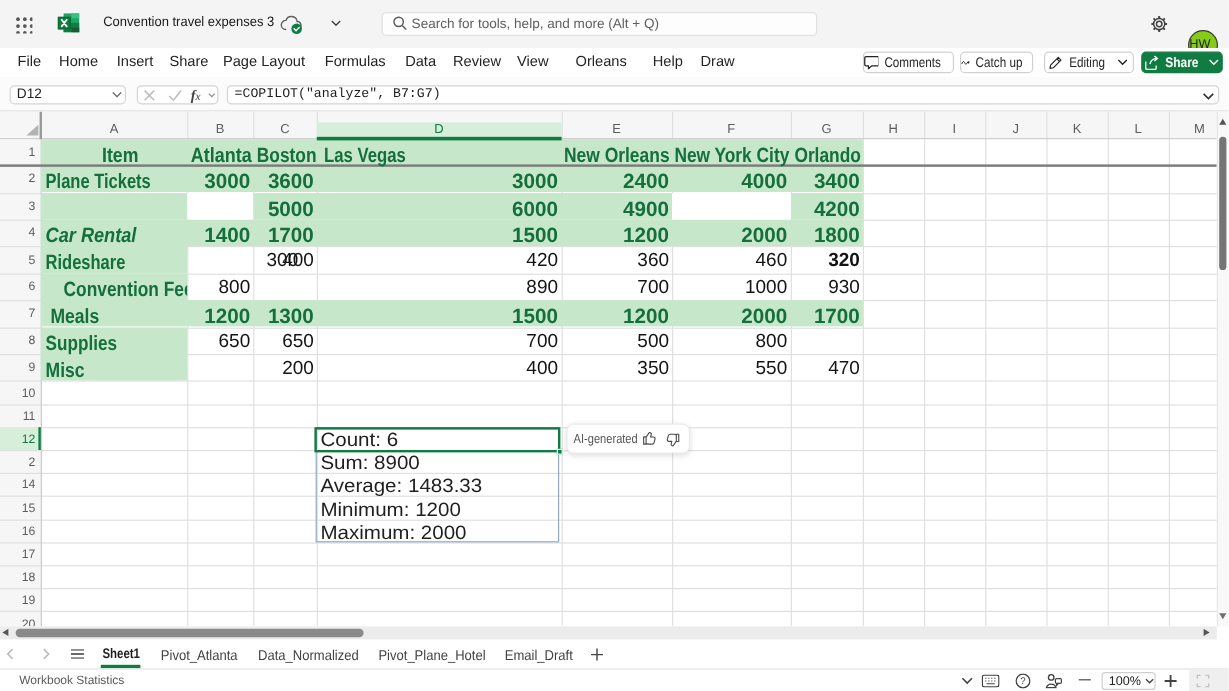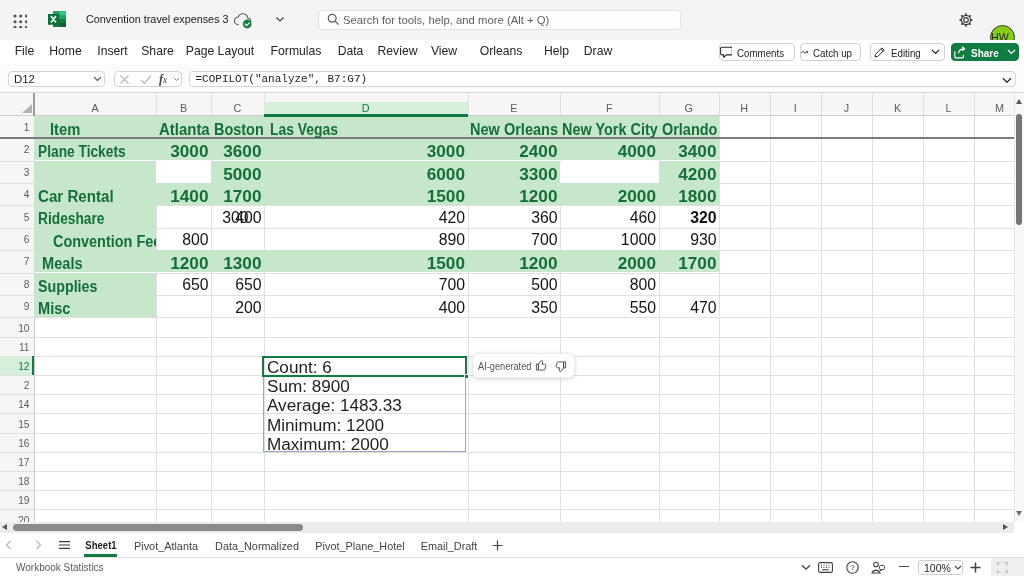--- a/index.html
+++ b/index.html
@@ -232,39 +232,39 @@
 <div class="rowhdr" style="top:264.4px;height:19.2px;line-height:19.2px;color:#107c41">12</div>
 <div class="rowhdr" style="top:283.59999999999997px;height:19.2px;line-height:19.2px">2</div>
 <div class="rowhdr" style="top:302.8px;height:19.2px;line-height:19.2px">14</div>
 <div class="rowhdr" style="top:322.0px;height:19.2px;line-height:19.2px">15</div>
 <div class="rowhdr" style="top:341.2px;height:19.2px;line-height:19.2px">16</div>
 <div class="rowhdr" style="top:360.40000000000003px;height:19.2px;line-height:19.2px">17</div>
 <div class="rowhdr" style="top:379.59999999999997px;height:19.2px;line-height:19.2px">18</div>
 <div class="rowhdr" style="top:398.8px;height:19.2px;line-height:19.2px">19</div>
 <div class="rowhdr" style="top:418.0px;height:19.2px;line-height:19.2px">20</div>
 <div class="abs" style="left:0;top:44.900000000000006px;width:1014px;height:1.8px;background:#7b7b7b"></div>
-<div class="cell gtxt" style="left:34px;top:25.200000000000003px;width:122px;height:22.4px;line-height:22.4px;text-align:left;padding-left:16px;"><span style="display:inline-block;transform:scaleX(0.857);transform-origin:left center">Item</span></div>
+<div class="cell gtxt" style="left:34px;top:25.200000000000003px;width:122px;height:22.4px;line-height:22.4px;text-align:center;padding-left:16px;"><span style="display:inline-block;transform:scaleX(0.857);transform-origin:left center">Item</span></div>
 <div class="cell gtxt" style="left:156px;top:25.200000000000003px;width:55px;height:22.4px;line-height:22.4px;text-align:left;padding-left:2.5px;"><span style="display:inline-block;transform:scaleX(0.87);transform-origin:left center">Atlanta</span></div>
 <div class="cell gtxt" style="left:211px;top:25.200000000000003px;width:53px;height:22.4px;line-height:22.4px;text-align:left;padding-left:2.5px;"><span style="display:inline-block;transform:scaleX(0.84);transform-origin:left center">Boston</span></div>
 <div class="cell gtxt" style="left:264px;top:25.200000000000003px;width:203.5px;height:22.4px;line-height:22.4px;text-align:left;padding-left:6px;"><span style="display:inline-block;transform:scaleX(0.81);transform-origin:left center">Las Vegas</span></div>
 <div class="cell gtxt" style="left:467.5px;top:25.200000000000003px;width:92.5px;height:22.4px;line-height:22.4px;text-align:left;padding-left:2.5px;"><span style="display:inline-block;transform:scaleX(0.845);transform-origin:left center">New Orleans</span></div>
 <div class="cell gtxt" style="left:560px;top:25.200000000000003px;width:98.5px;height:22.4px;line-height:22.4px;text-align:left;padding-left:2px;"><span style="display:inline-block;transform:scaleX(0.84);transform-origin:left center">New York City</span></div>
 <div class="cell gtxt" style="left:658.5px;top:25.200000000000003px;width:60.5px;height:22.4px;line-height:22.4px;text-align:left;padding-left:3px;"><span style="display:inline-block;transform:scaleX(0.84);transform-origin:left center">Orlando</span></div>
 <div class="cell gtxt" style="left:34px;top:47.599999999999994px;width:122px;height:22.4px;line-height:22.4px;text-align:left;padding-left:3.5px;"><span style="display:inline-block;transform:scaleX(0.8);transform-origin:left center">Plane Tickets</span></div>
 <div class="cell gtxt" style="left:156px;top:47.599999999999994px;width:55px;height:22.4px;line-height:22.4px;text-align:right;padding-right:2.5px;">3000</div>
 <div class="cell gtxt" style="left:211px;top:47.599999999999994px;width:53px;height:22.4px;line-height:22.4px;text-align:right;padding-right:2.5px;">3600</div>
 <div class="cell gtxt" style="left:264px;top:47.599999999999994px;width:203.5px;height:22.4px;line-height:22.4px;text-align:right;padding-right:2.5px;">3000</div>
 <div class="cell gtxt" style="left:467.5px;top:47.599999999999994px;width:92.5px;height:22.4px;line-height:22.4px;text-align:right;padding-right:2.5px;">2400</div>
 <div class="cell gtxt" style="left:560px;top:47.599999999999994px;width:98.5px;height:22.4px;line-height:22.4px;text-align:right;padding-right:2.5px;">4000</div>
 <div class="cell gtxt" style="left:658.5px;top:47.599999999999994px;width:60.5px;height:22.4px;line-height:22.4px;text-align:right;padding-right:2.5px;">3400</div>
 <div class="cell gtxt" style="left:211px;top:70.0px;width:53px;height:22.4px;line-height:22.4px;text-align:right;padding-right:2.5px;">5000</div>
 <div class="cell gtxt" style="left:264px;top:70.0px;width:203.5px;height:22.4px;line-height:22.4px;text-align:right;padding-right:2.5px;">6000</div>
-<div class="cell gtxt" style="left:467.5px;top:70.0px;width:92.5px;height:22.4px;line-height:22.4px;text-align:right;padding-right:2.5px;">3300</div>
+<div class="cell gtxt" style="left:467.5px;top:70.0px;width:92.5px;height:22.4px;line-height:22.4px;text-align:right;padding-right:2.5px;">4900</div>
 <div class="cell gtxt" style="left:658.5px;top:70.0px;width:60.5px;height:22.4px;line-height:22.4px;text-align:right;padding-right:2.5px;">4200</div>
-<div class="cell gtxt" style="left:34px;top:92.39999999999998px;width:122px;height:22.4px;line-height:22.4px;text-align:left;padding-left:3.5px;"><span style="display:inline-block;transform:scaleX(0.88);transform-origin:left center">Car Rental</span></div>
+<div class="cell gtxt" style="left:34px;top:92.39999999999998px;width:122px;height:22.4px;line-height:22.4px;text-align:left;padding-left:3.5px;font-style:italic;"><span style="display:inline-block;transform:scaleX(0.88);transform-origin:left center">Car Rental</span></div>
 <div class="cell gtxt" style="left:156px;top:92.39999999999998px;width:55px;height:22.4px;line-height:22.4px;text-align:right;padding-right:2.5px;">1400</div>
 <div class="cell gtxt" style="left:211px;top:92.39999999999998px;width:53px;height:22.4px;line-height:22.4px;text-align:right;padding-right:2.5px;">1700</div>
 <div class="cell gtxt" style="left:264px;top:92.39999999999998px;width:203.5px;height:22.4px;line-height:22.4px;text-align:right;padding-right:2.5px;">1500</div>
 <div class="cell gtxt" style="left:467.5px;top:92.39999999999998px;width:92.5px;height:22.4px;line-height:22.4px;text-align:right;padding-right:2.5px;">1200</div>
 <div class="cell gtxt" style="left:560px;top:92.39999999999998px;width:98.5px;height:22.4px;line-height:22.4px;text-align:right;padding-right:2.5px;">2000</div>
 <div class="cell gtxt" style="left:658.5px;top:92.39999999999998px;width:60.5px;height:22.4px;line-height:22.4px;text-align:right;padding-right:2.5px;">1800</div>
 <div class="cell gtxt" style="left:34px;top:114.80000000000001px;width:122px;height:22.4px;line-height:22.4px;text-align:left;padding-left:3.5px;"><span style="display:inline-block;transform:scaleX(0.8);transform-origin:left center">Rideshare</span></div>
 <div class="cell btxt" style="left:156px;top:114.4px;width:55px;height:22.4px;line-height:22.4px;text-align:right;padding-right:2.5px;margin-left:40px;">300</div>
 <div class="cell btxt" style="left:211px;top:114.4px;width:53px;height:22.4px;line-height:22.4px;text-align:right;padding-right:2.5px;">400</div>
 <div class="cell btxt" style="left:264px;top:114.4px;width:203.5px;height:22.4px;line-height:22.4px;text-align:right;padding-right:2.5px;">420</div>

